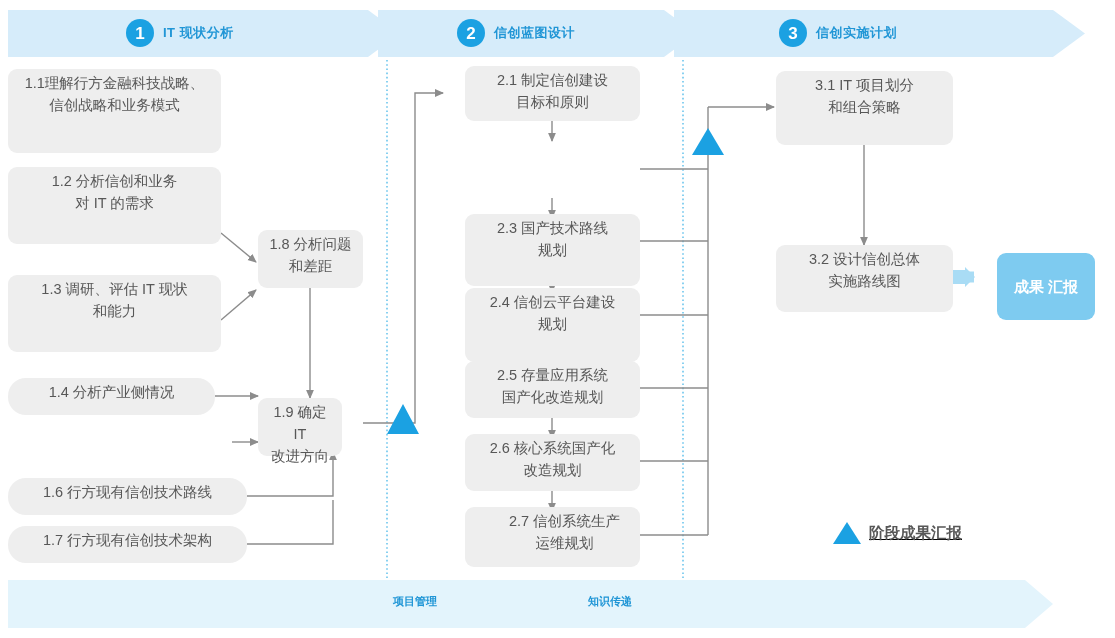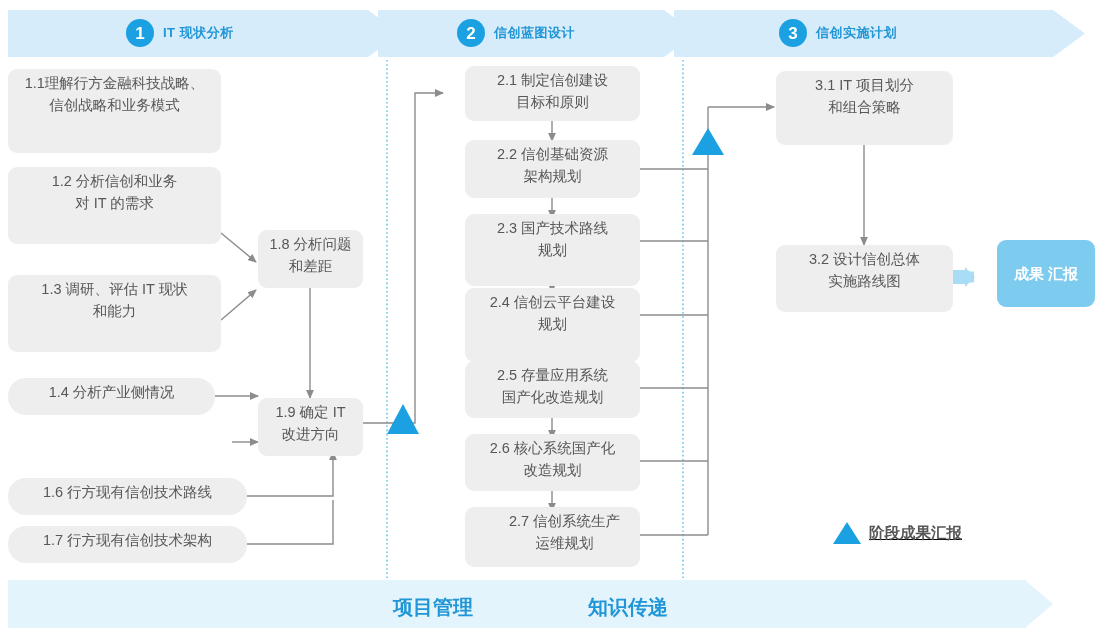--- a/index.html
+++ b/index.html
@@ -26,21 +26,21 @@
   .badge{position:absolute;background:#7ecbf0;border-radius:9px;
          display:flex;align-items:center;justify-content:center;
          text-align:center;color:#ffffff;font-size:15px;font-weight:bold;
          line-height:1.45;box-sizing:border-box;}
 
   .legend{position:absolute;display:flex;align-items:center;gap:8px;text-decoration:underline;}
   .legend-tri{width:0;height:0;border-left:14px solid transparent;
               border-right:14px solid transparent;border-bottom:22px solid #1ba1e2;}
   .legend-txt{color:#575757;font-size:15.5px;font-weight:bold;white-space:nowrap;}
 
-  .footlbl{position:absolute;color:#2196d6;font-size:20px;font-weight:bold;
+  .footlbl{position:absolute;color:#2196d6;font-size:11px;font-weight:bold;
            white-space:nowrap;}
 </style>
 </head>
 <body>
 
 <div id="stage">
 
   <svg id="svgroot" viewBox="0 0 1115 638">
     <defs>
       <marker id="ah" markerWidth="9" markerHeight="9" refX="8" refY="4.5" orient="auto" markerUnits="userSpaceOnUse">
@@ -155,39 +155,33 @@
   </div>
   <div class="node" style="left:8px; top:526px; width:239px; height:37px; border-radius:18px;">
     <span>1.7 行方现有信创技术架构</span>
   </div>
   <div class="node" style="left:258px; top:230px; width:105px; height:58px;">
     <div>
       <span>1.8 分析问题</span>
       <span>和差距</span>
     </div>
   </div>
-  <div class="node" style="left:258px; top:398px; width:105px; height:58px;">
+  <div class="node" style="left:258px; top:398px; width:84px; height:58px;">
     <div>
       <span>1.9 确定 IT</span>
       <span>改进方向</span>
     </div>
   </div>
 
   <div class="node" style="left:465px; top:66px; width:175px; height:55px;">
     <div>
       <span>2.1 制定信创建设</span>
       <span>目标和原则</span>
     </div>
   </div>
-  <div class="node" style="left:465px; top:140px; width:175px; height:58px;">
-    <div>
-      <span>2.2 信创基础资源</span>
-      <span>架构规划</span>
-    </div>
-  </div>
   <div class="node" style="left:465px; top:214px; width:175px; height:72px;">
     <div>
       <span>2.3 国产技术路线</span>
       <span>规划</span>
     </div>
   </div>
   <div class="node" style="left:465px; top:288px; width:175px; height:74px;">
     <div>
       <span>2.4 信创云平台建设</span>
       <span>规划</span>
@@ -217,21 +211,21 @@
       <span>3.1 IT 项目划分</span>
       <span>和组合策略</span>
     </div>
   </div>
   <div class="node" style="left:776px; top:245px; width:177px; height:67px;">
     <div>
       <span>3.2 设计信创总体</span>
       <span>实施路线图</span>
     </div>
   </div>
-  <div class="badge" style="left:997px; top:240px; width:98px; height:67px;">
+  <div class="badge" style="left:997px; top:253px; width:98px; height:67px;">
     <div>
       <span>成果</span>
       <span>汇报</span>
     </div>
   </div>
 
   <div class="legend" style="left:833px; top:522px;">
     <div class="legend-tri"></div>
     <div class="legend-txt">阶段成果汇报</div>
   </div>

